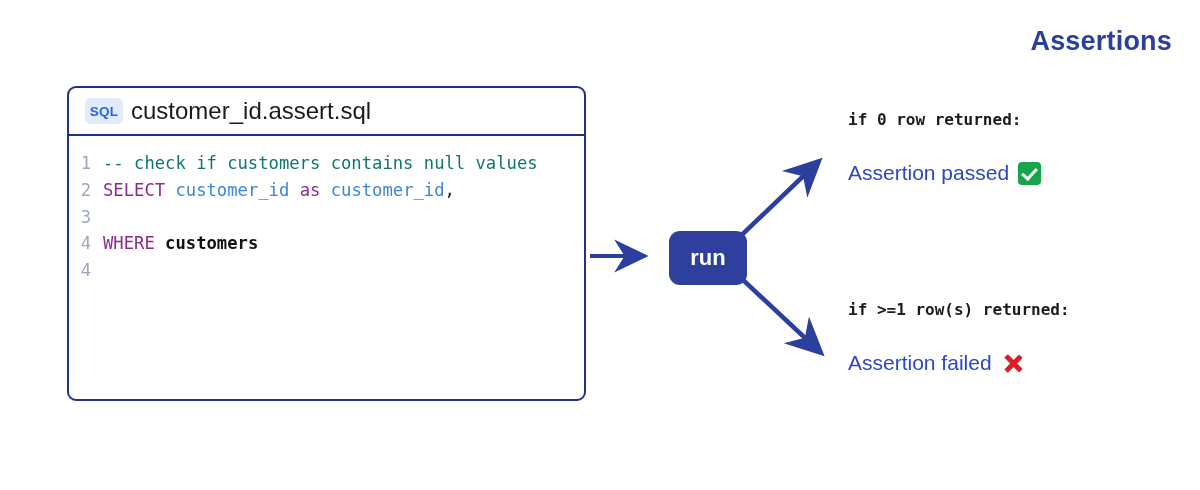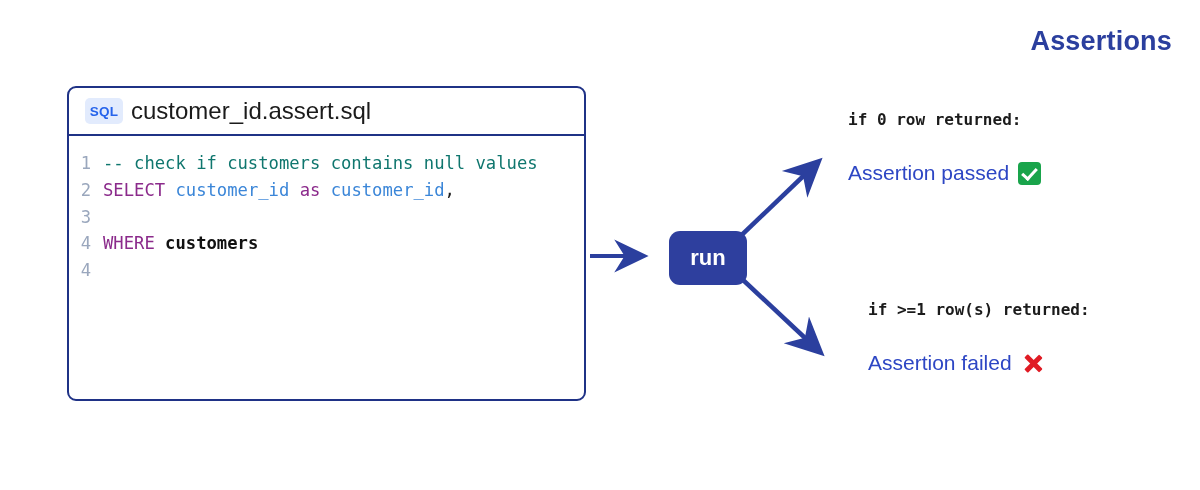--- a/index.html
+++ b/index.html
@@ -127,21 +127,21 @@
     left: 0;
     top: 0;
     width: 1200px;
     height: 490px;
     pointer-events: none;
   }
 
   
   .outcome { position: absolute; }
   #outcome-pass { left: 848px; top: 110px; }
-  #outcome-fail { left: 868px; top: 300px; }
+  #outcome-fail { left: 848px; top: 300px; }
 
   .outcome-cond {
     font-family: "DejaVu Sans Mono", monospace;
     font-size: 16px;
     font-weight: bold;
     color: #1b1b1b;
     white-space: nowrap;
     letter-spacing: 0px;
   }
   .outcome-result {

